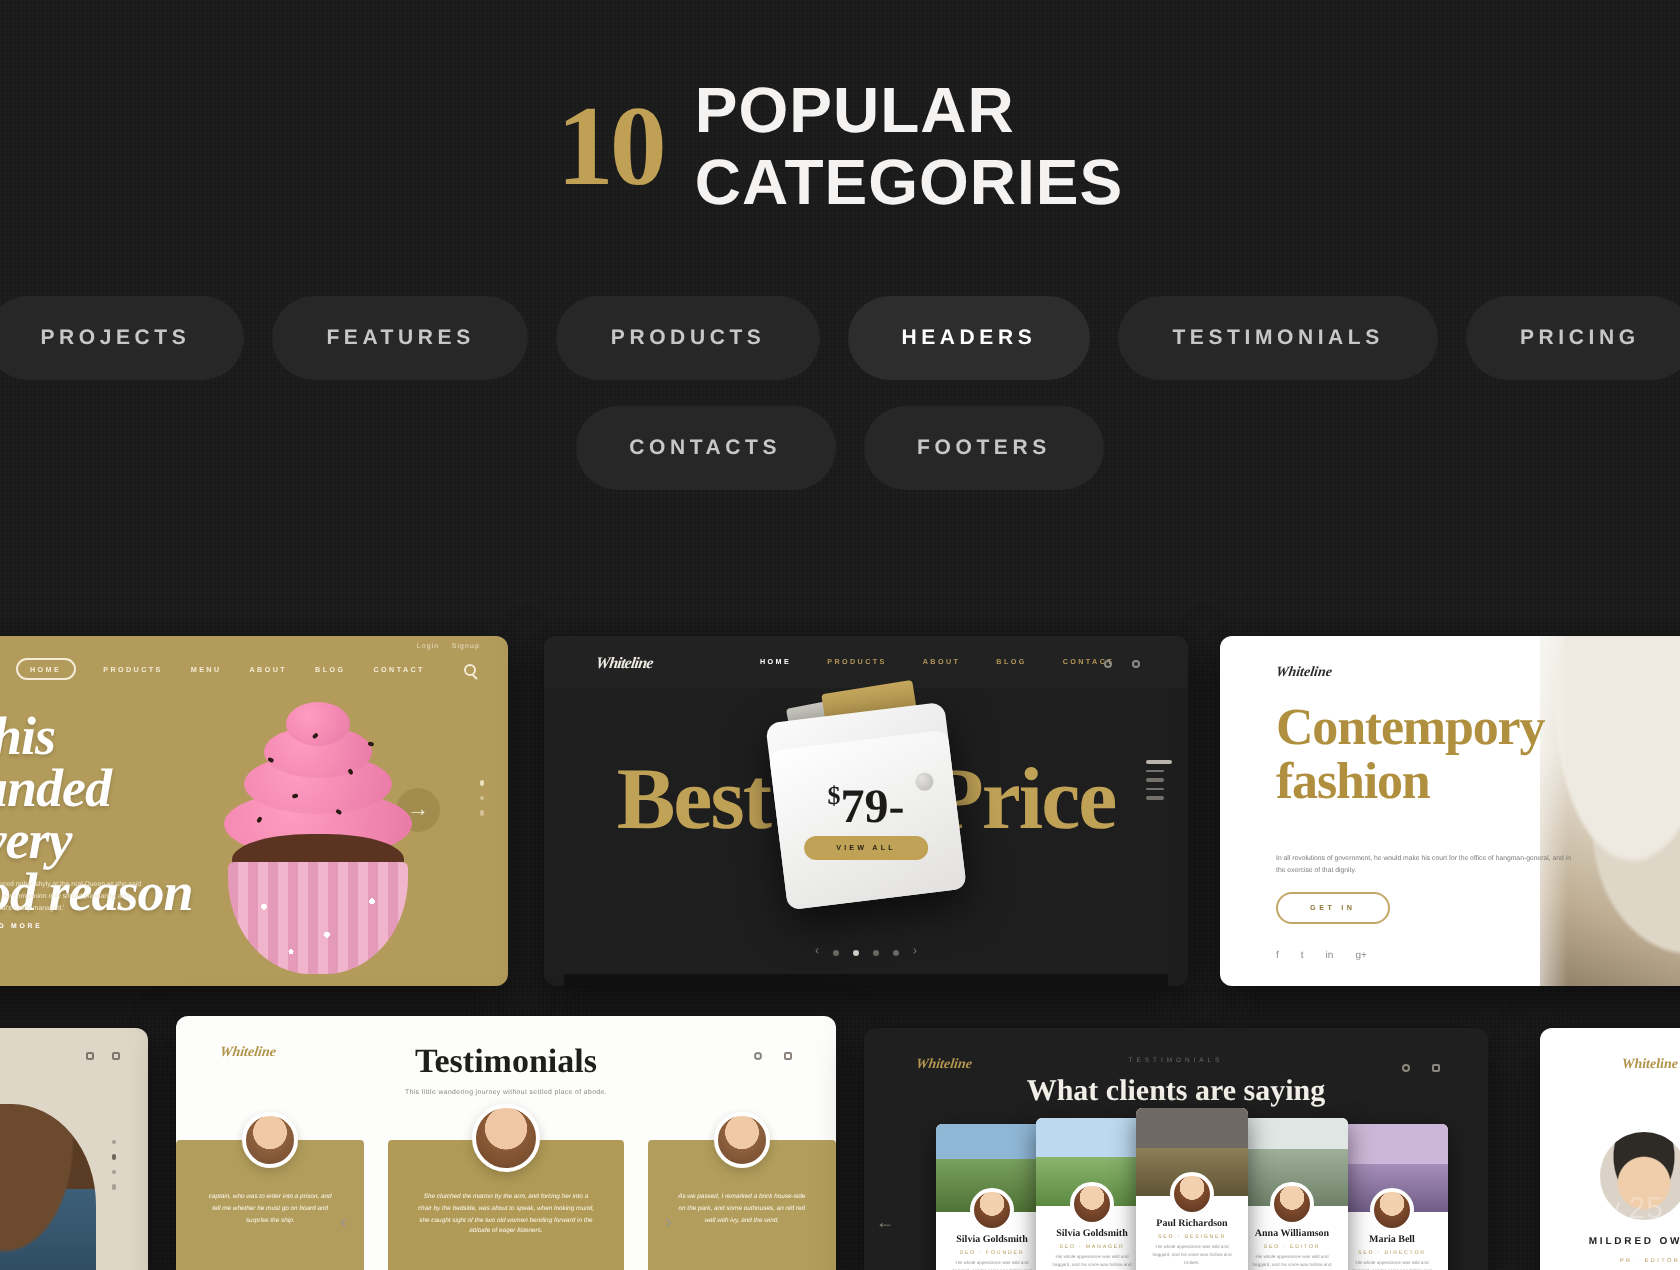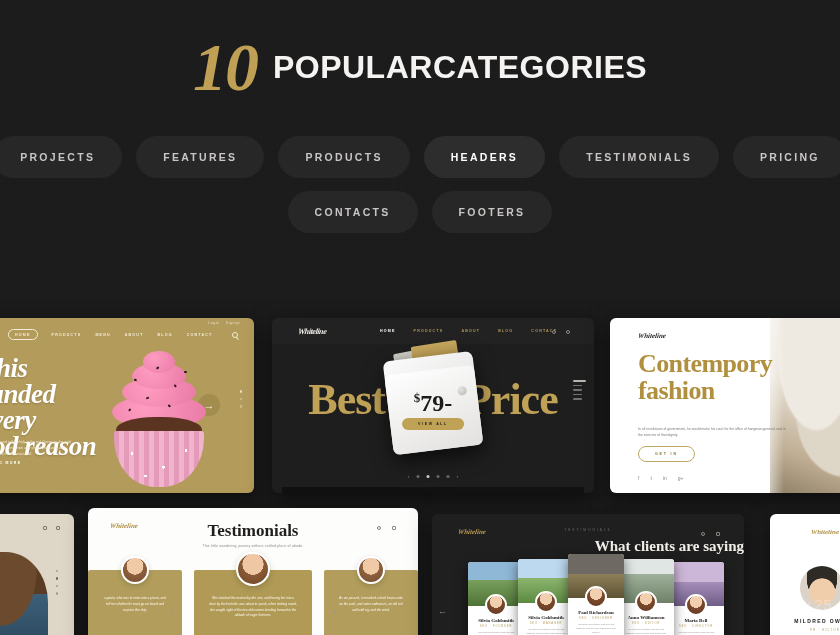--- a/index.html
+++ b/index.html
@@ -20,24 +20,24 @@
   }
   .page{ position:relative; z-index:1; width:840px; height:635px; }
 
   
   .heading{
     display:flex; align-items:center; justify-content:center;
     gap:16px; padding-top:38px;
   }
   .big-num{
     font-family:"Liberation Serif", serif;
-    font-size:68px; line-height:.88; font-weight:700;
-    color:#bfa055; letter-spacing:-2px;font-style:italic;
-  }
-  .head-words{ display:flex; flex-direction:row; }
+    font-size:57px; line-height:.88; font-weight:700;
+    color:#bfa055; letter-spacing:-2px;
+  }
+  .head-words{ display:flex; flex-direction:column; }
   .head-words span{
     font-family:"Liberation Sans", sans-serif;
     font-weight:700; font-size:32px; line-height:1.12;
     letter-spacing:.5px; color:#f4f3f1;
   }
 
   
   .pill-rows{ margin-top:38px;text-align:right; }
   .pill-row{ display:flex; justify-content:center; gap:14px; margin-bottom:13px; }
   .pill{
@@ -212,21 +212,21 @@
   .ts-av.sm{ width:28px; height:28px; top:-14px; }
   .ts-arrow{ position:absolute; top:98px; font-size:10px; color:#9a958c; }
   .ts-arrow.l{ left:82px; } .ts-arrow.r{ right:82px; }
 
   
   #card-clients{ left:432px; top:196px; width:312px; height:140px; background:#201f1f; border-radius:6px; }
   .cl-logo{ position:absolute; left:26px; top:14px; font-family:"Liberation Serif", serif;
             font-style:italic; font-weight:700; font-size:7px; color:#b69750; transform:skewX(-8deg); }
   .cl-kicker{ position:absolute; left:0; right:0; top:14px; text-align:center;
               font-size:3.2px; letter-spacing:2px; color:#6f6a60; }
-  .cl-title{ position:absolute; left:0; right:0; top:24px; text-align:right;
+  .cl-title{ position:absolute; left:0; right:0; top:24px; text-align:center;
              font-family:"Liberation Serif", serif; font-weight:700; font-size:15px; color:#f2efe9; }
   .cl-icons{ position:absolute; right:24px; top:18px; display:flex; gap:11px; }
   .cl-icons i{ width:4px; height:4px; border:.7px solid #8c887f; display:block; border-radius:50%; }
   .cl-icons i.m{ border-radius:1px; }
   .cl-deck{ position:absolute; left:26px; right:10px; top:48px; height:92px;
             display:flex; align-items:flex-start; justify-content:center; }
   .cl-card{ width:56px; background:#fff; border-radius:3px; position:relative;
             box-shadow:0 4px 12px rgba(0,0,0,.5); margin:0 -3px; overflow:hidden; }
   .cl-img{ height:44px; }
   .cl-body{ height:48px; padding-top:12px; text-align:center; }

